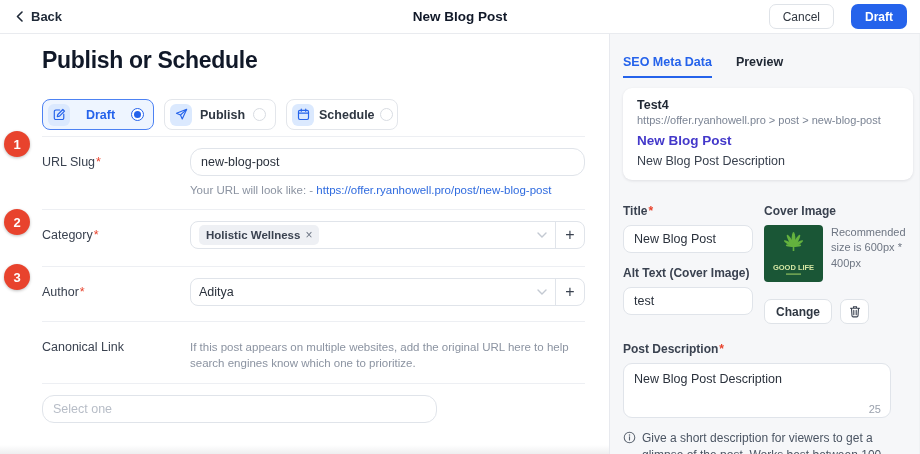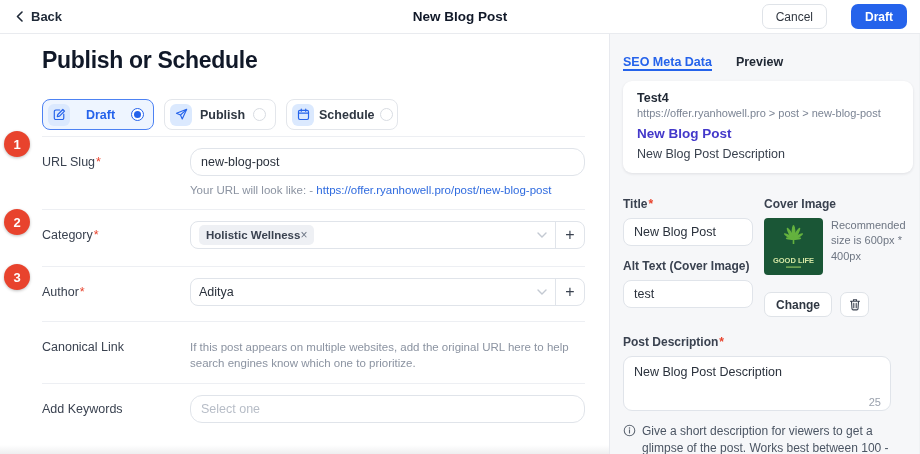--- a/index.html
+++ b/index.html
@@ -9,21 +9,21 @@
     background:#ffffff; color:#1f2733; overflow:hidden; position:relative;
     -webkit-font-smoothing:antialiased;
   }
   
   .header { height:34px; border-bottom:1px solid #e9ebef; display:flex; align-items:center;
     padding:0 13px; position:relative; background:#fff; }
   .back-btn { display:flex; align-items:center; gap:8px; font-size:13px; font-weight:600;
     color:#1f2937; cursor:pointer; padding-left:3px; }
   .header-title { position:absolute; left:50%; transform:translateX(-50%); font-size:13.5px;
     font-weight:600; color:#101828; }
-  .header-actions { margin-left:auto; display:flex; gap:24px; }
+  .header-actions { margin-left:auto; display:flex; gap:17px; }
   .btn-cancel { height:25px; padding:0 13px; border:1px solid #dfe3e8; border-radius:7px;
     background:#fff; font-size:12px; font-weight:500; color:#303740; display:flex; align-items:center; cursor:pointer; }
   .btn-draft { height:25px; padding:0 14px; border:none; border-radius:7px; background:#2563eb;
     font-size:12px; font-weight:600; color:#fff; display:flex; align-items:center; cursor:pointer; }
 
   
   .content { display:flex; height:420px; }
   .left { width:609px; flex:none; padding:13px 24px 0 42px; position:relative; background:#fff; }
   .right { flex:1; background:#f6f7f9; border-left:1px solid #e7e9ee; padding:21px 15px 0 13px; position:relative; }
 
@@ -52,21 +52,21 @@
   .field-col { width:395px; }
   .text-input { width:100%; height:28px; border:1px solid #e0e4ea; border-radius:12px; padding:0 10px;
     font-size:12.5px; font-weight:500; color:#2a313c; background:#fff; font-family:inherit; outline:none; }
   .text-input::placeholder { color:#b7bdc7; font-weight:400; }
   .helper { margin-top:6px; font-size:11.5px; color:#8b93a1; line-height:1.45; }
   .helper-link { color:#2f6bdf; font-weight:500; cursor:pointer; }
 
   .select-box { width:100%; height:28px; border:1px solid #e0e4ea; border-radius:8px; background:#fff;
     display:flex; align-items:center; overflow:hidden; }
   .select-main { flex:1; display:flex; align-items:center; padding:0 8px; gap:6px; height:100%; cursor:pointer; }
-  .chip { display:inline-flex; align-items:center; background:#eef0f4; border-radius:5px;
+  .chip { display:inline-flex; align-items:center; gap:5px; background:#eef0f4; border-radius:5px;
     padding:3px 7px; font-size:11.5px; font-weight:600; color:#3a4250; }
   .chip-x { color:#6d7685; font-weight:500; cursor:pointer; font-size:12px; }
   .select-value { font-size:12.5px; font-weight:500; color:#2a313c; }
   .chev { margin-left:auto; display:flex; }
   .plus-seg { width:29px; height:100%; border-left:1px solid #e0e4ea; display:flex; align-items:center;
     justify-content:center; font-size:16px; font-weight:500; color:#3a4250; cursor:pointer; flex:none; }
 
   .canonical-box { display:flex; align-items:center; width:100%; height:28px; border:1px solid #e0e4ea;
     border-radius:8px; background:#fff; overflow:hidden; }
   .url-prefix { padding:0 9px; height:100%; display:flex; align-items:center; font-size:12.5px;
@@ -76,21 +76,21 @@
 
   .badge { position:absolute; left:4px; width:26px; height:26px; border-radius:50%; background:#e8432d;
     color:#fff; font-size:13px; font-weight:700; display:flex; align-items:center; justify-content:center;
     box-shadow:0 1px 3px rgba(0,0,0,.25); z-index:5; }
   .badge-1 { top:97px; } .badge-2 { top:175px; } .badge-3 { top:230px; }
   .bottom-fade { position:absolute; left:0; bottom:0; width:100%; height:9px;
     background:linear-gradient(to top, rgba(16,24,40,.07), rgba(16,24,40,0)); pointer-events:none; }
 
   
   .tabs { display:flex; gap:24px; }
-  .tab { font-size:12.5px; font-weight:700; color:#222a36; cursor:pointer; }
+  .tab { font-size:12.5px; font-weight:700; color:#222a36; padding-bottom:7px; cursor:pointer; }
   .tab.active { color:#2563eb; border-bottom:2px solid #2563eb; }
   .preview-card { margin-top:10px; background:#fff; border-radius:9px; padding:10px 14px 12px;
     box-shadow:0 1px 3px rgba(16,24,40,.1); margin-right:2px; }
   .pc-site { font-size:12.5px; font-weight:700; color:#1f2733; }
   .pc-url { font-size:11px; color:#7b8494; margin-top:2px; }
   .pc-title { font-size:13.5px; font-weight:700; color:#4338ca; margin-top:7px; cursor:pointer; }
   .pc-desc { font-size:12.5px; color:#39414e; margin-top:6px; }
 
   .meta-grid { display:flex; margin-top:24px; }
   .col-a { width:130px; flex:none; }
@@ -230,21 +230,20 @@
       </div>
 
       <div class="form-row row-canonical">
         <div class="field-label">Canonical Link</div>
         <div class="field-col">
           <div class="helper">If this post appears on multiple websites, add the original URL here to help search engines know which one to prioritize.</div>
         </div>
       </div>
 
       <div class="form-row row-keywords">
-        <div class="field-label">Add Keywords</div>
         <div class="field-col">
           <input class="text-input" placeholder="Select one" style="">
           
         </div>
       </div>
     </div>
 
     <div class="bottom-fade"></div>
   </div>
 

